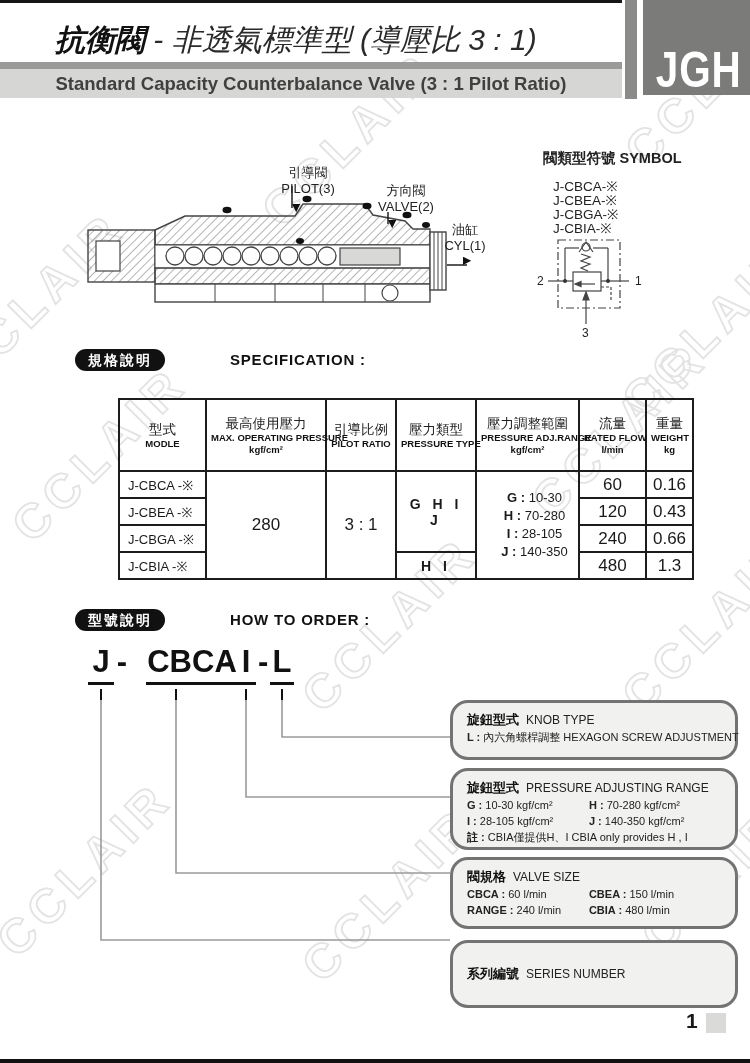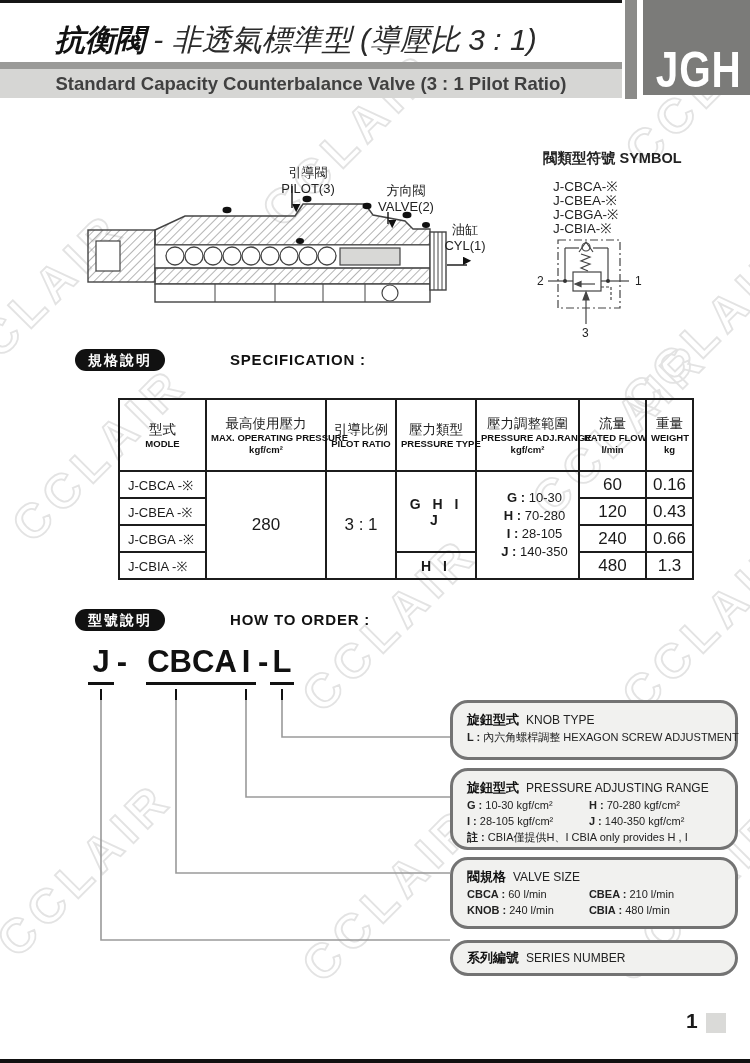--- a/index.html
+++ b/index.html
@@ -381,34 +381,34 @@
       <div class="callout-title">
         <span class="zh">閥規格</span><span class="en">VALVE SIZE</span>
       </div>
       <div class="callout-grid">
         <div class="callout-row">
           <span class="lbl">CBCA :</span>
           <span>60 l/min</span>
         </div>
         <div class="callout-row">
           <span class="lbl">CBEA :</span>
-          <span>210 l/min</span>
-        </div>
-        <div class="callout-row">
-          <span class="lbl">KNOB :</span>
+          <span>150 l/min</span>
+        </div>
+        <div class="callout-row">
+          <span class="lbl">RANGE :</span>
           <span>240 l/min</span>
         </div>
         <div class="callout-row">
           <span class="lbl">CBIA :</span>
           <span>480 l/min</span>
         </div>
       </div>
     </div>
 
-    <div class="callout callout--center" style="top:940px;height:36px">
+    <div class="callout callout--center" style="top:940px;height:68px">
       <div class="callout-title">
         <span class="zh">系列編號</span><span class="en">SERIES NUMBER</span>
       </div>
     </div>
 
     <div class="abs page-num">1</div>
     <div class="abs page-num-square"></div>
     <div class="abs bottom-rule"></div>
 
   </div>

